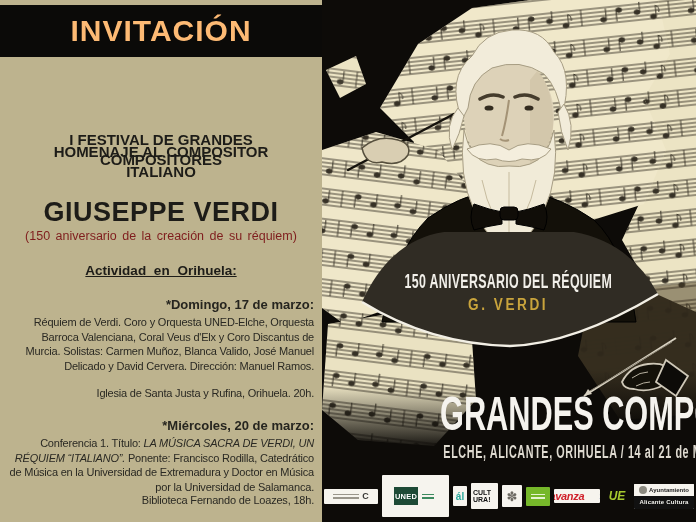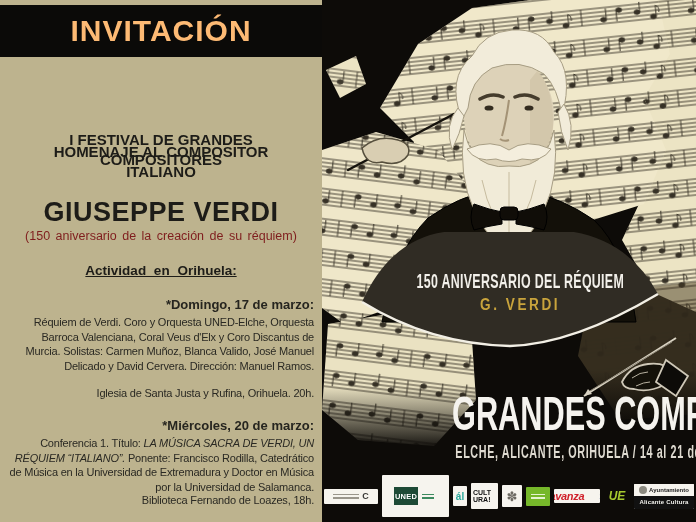--- a/index.html
+++ b/index.html
@@ -25,21 +25,21 @@
   .h-activity .inner{text-decoration:underline;}
   .lp-left{position:absolute;left:8px;width:306px;color:#26251f;text-align:right;}
   .ev-date{font-size:13px;font-weight:bold;}
   .ev-body{font-size:11px;line-height:14.5px;letter-spacing:-0.2px;color:#2a2923;}
   .ev-body i{font-style:italic;}
   .ev1-date{top:297px;} .ev1-body{top:315px;} .ev1-venue{top:386px;}
   .ev2-date{top:418px;} .ev2-body{top:436px;} .ev2-venue{top:493px;}
   
   .poster{position:absolute;left:322px;top:0;width:374px;height:522px;background:#0d0b08;}
   .poster svg{position:absolute;left:0;top:0;}
-  .pt{position:absolute;left:12px;width:344px;text-align:center;line-height:1;white-space:nowrap;}
+  .pt{position:absolute;left:0;width:344px;text-align:center;line-height:1;white-space:nowrap;}
   .cond{display:inline-block;transform-origin:50% 50%;}
   .t-anniv{top:271px;color:#f2f0ea;font-size:20px;font-weight:bold;}
   .t-anniv .cond{transform:translateX(14px) scaleX(.62);letter-spacing:.5px;}
   .t-gverdi{top:297px;color:#c9a43c;font-size:16px;font-weight:bold;}
   .t-gverdi .cond{transform:translateX(14px) scaleX(.85);letter-spacing:3px;}
   .t-festival{top:334px;color:#f5f3ee;font-size:61px;font-weight:bold;}
   .t-festival .cond{transform:translateX(16px) scaleX(.62);}
   .t-grandes{top:390px;color:#f5f3ee;font-size:48px;font-weight:bold;}
   .t-grandes .cond{transform:translateX(2px) scaleX(.64);}
   .t-location{top:443px;color:#dedad0;font-size:18px;font-weight:bold;}

